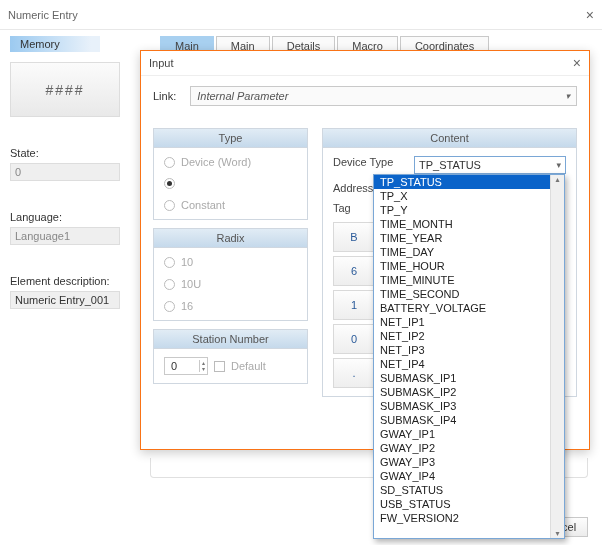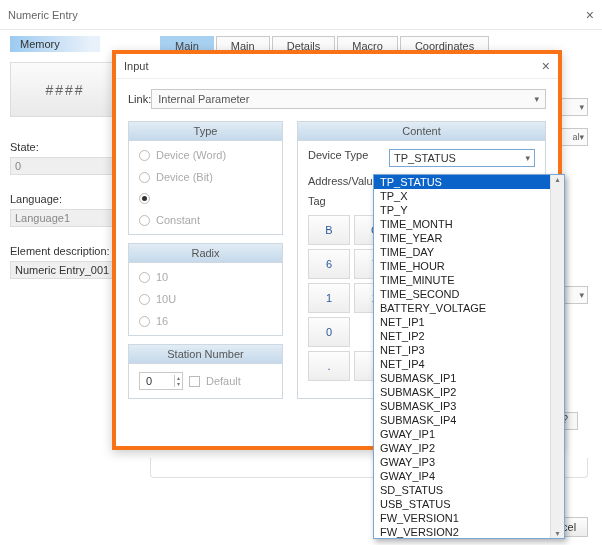--- a/index.html
+++ b/index.html
@@ -45,21 +45,21 @@
     background: linear-gradient(#fbfbfb, #e9e9e9);
     border: 1px solid #ddd;
     display: flex;
     align-items: center;
     justify-content: center;
     color: #666;
     font-size: 14px;
     letter-spacing: 2px;
     margin-bottom: 24px;
   }
-  .field-lbl { margin-bottom: 4px; color: #333; }
+  .field-lbl { margin-bottom: 4px; color: #333; margin-top: 30px; }
   .field-val {
     background: #efefef;
     border: 1px solid #ddd;
     padding: 2px 4px;
     margin-bottom: 18px;
     color: #888;
     height: 18px;
     width: 110px;
   }
   .tabs {
@@ -101,49 +101,50 @@
     height: 18px;
     width: 28px;
     background: #f4f4f4;
     text-align: center;
     line-height: 14px;
     color: #333;
   }
   
   .modal {
     position: absolute;
-    left: 112px;
+    left: 140px;
     top: 50px;
     width: 450px;
     height: 400px;
     background: #fff;
-    border: 4px solid #f97316;
+    border: 1px solid #f97316;
     box-shadow: 0 3px 10px rgba(0,0,0,0.2);
     z-index: 20;
   }
   .modal-title {
     display: flex;
     justify-content: space-between;
     align-items: center;
     padding: 4px 8px;
     border-bottom: 1px solid #eee;
     color: #444;
   }
   .modal-body { padding: 10px 12px; }
-  .link-row { display: flex; align-items: center; gap: 0; margin-bottom: 12px; }
+  .link-row { display: flex; align-items: center; gap: 14px; margin-bottom: 22px; }
   .link-sel {
     flex: 1;
     border: 1px solid #c9c9c9;
     height: 20px;
     background: #fafafa;
     display: flex;
     align-items: center;
     justify-content: space-between;
     padding: 0 6px;
     color: #555;
+    font-style: italic;
   }
   .chev { font-size: 9px; color: #666; }
   .modal-cols { display: flex; gap: 14px; }
   .panel {
     border: 1px solid #cfd7e0;
   }
   .panel-head {
     background: linear-gradient(#e1ecf5, #c5d9eb);
     text-align: center;
     padding: 3px 0;
@@ -319,24 +320,20 @@
       </div>
     </div>
     <div class="modal-cols">
       <div class="left-modal">
         <div class="panel">
           <div class="panel-head">Type</div>
           <div class="panel-body">
             <div class="radio-row">
                 <span class="radio"></span>
                 <span>Device (Word)</span>
-              </div>
-            <div class="radio-row">
-                <span class="radio"></span>
-                <span>Device (Bit)</span>
               </div>
             <div class="radio-row enabled">
                 <span class="radio sel"></span>
               </div>
             <div class="radio-row" style="margin-bottom:0;">
                 <span class="radio"></span>
                 <span>Constant</span>
               </div>
           </div>
         </div>
@@ -431,21 +428,20 @@
       <div class="dd-item">SUBMASK_IP1</div>
       <div class="dd-item">SUBMASK_IP2</div>
       <div class="dd-item">SUBMASK_IP3</div>
       <div class="dd-item">SUBMASK_IP4</div>
       <div class="dd-item">GWAY_IP1</div>
       <div class="dd-item">GWAY_IP2</div>
       <div class="dd-item">GWAY_IP3</div>
       <div class="dd-item">GWAY_IP4</div>
       <div class="dd-item">SD_STATUS</div>
       <div class="dd-item">USB_STATUS</div>
-      <div class="dd-item">FW_VERSION1</div>
       <div class="dd-item">FW_VERSION2</div>
     </div>
   <div class="dd-scroll">
     <div class="dd-arrow up">▴</div>
     <div class="dd-arrow down">▾</div>
   </div>
 </div>
 
 <div class="bottom-btns">
   <div class="btn" style="width:48px; text-align:right; padding-right:6px; justify-content:flex-end;">

